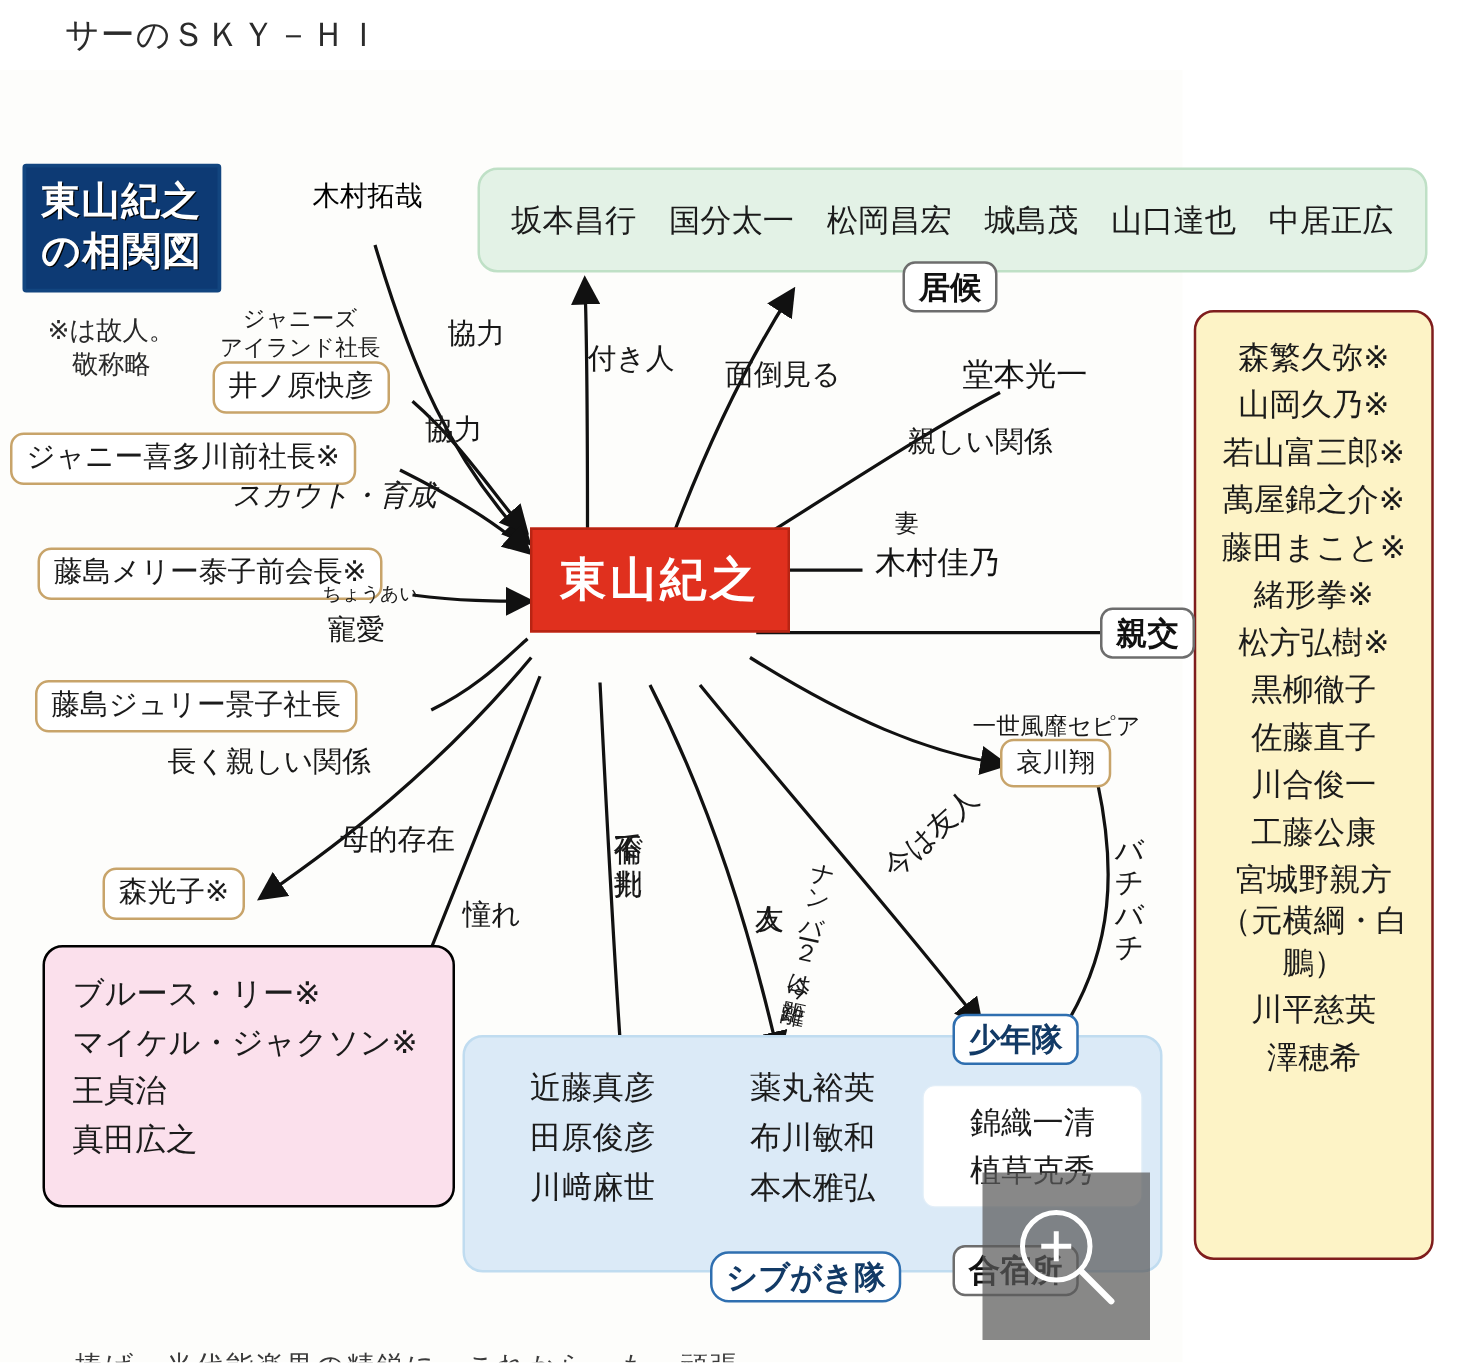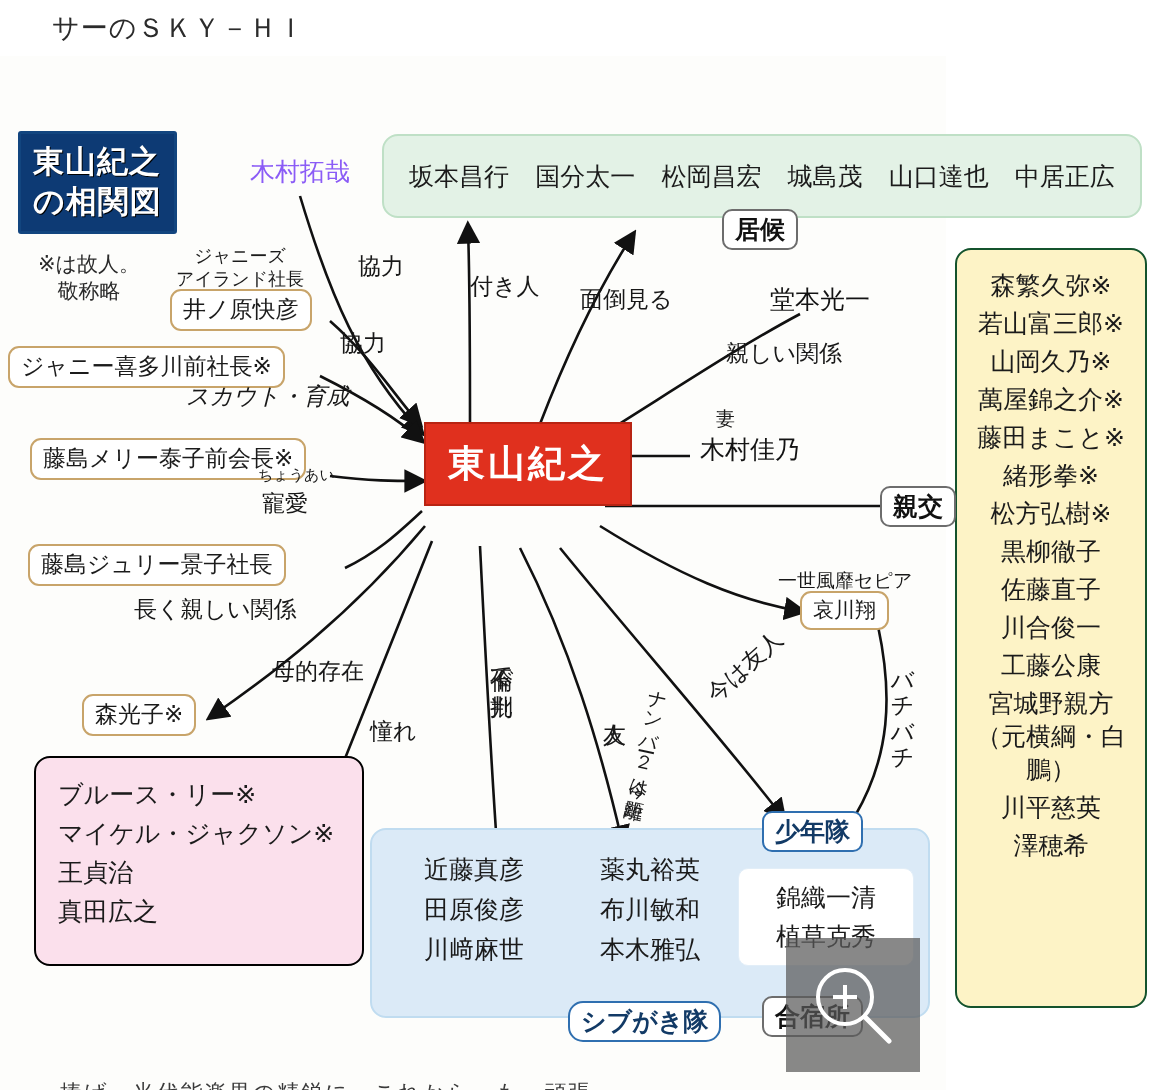--- a/index.html
+++ b/index.html
@@ -95,21 +95,21 @@
   .group {
     border-radius: 16px;
     position: absolute;
   }
   .group.green {
     background: #e3f2e6;
     border: 2px solid #bfe0c6;
   }
   .group.yellow {
     background: #fdf3c6;
-    border: 2px solid #14532d;
+    border: 2px solid #7f1d1d;
   }
   .group.pink {
     background: #fbe0ec;
     border: 2px solid #000000;
   }
   .group.blue {
     background: #dbeaf7;
     border: 2px solid #c0dcf0;
   }
   .group .row {
@@ -244,21 +244,21 @@
     <div class="node" style="left:176px; top:188px; text-align:center; font-size:18px; color:#1b1b1b; font-family:'DejaVu Sans',sans-serif;">
       <div>ジャニーズ</div>
       <div>アイランド社長</div>
     </div>
     <div class="node pill" style="left:170px; top:233px;">井ノ原快彦</div>
     <div class="node pill" style="left:8px; top:290px;">ジャニー喜多川前社長※</div>
     <div class="node pill" style="left:30px; top:382px;">藤島メリー泰子前会長※</div>
     <div class="node pill" style="left:28px; top:488px;">藤島ジュリー景子社長</div>
     <div class="node pill" style="left:82px; top:638px;">森光子※</div>
 
-    <div class="node" style="left:250px; top:100px; font-size:25px; color:#8b5cf6; font-family:'DejaVu Sans',sans-serif;">木村拓哉</div>
+    <div class="node" style="left:250px; top:88px; font-size:22px; color:#000000; font-family:'DejaVu Sans',sans-serif;">木村拓哉</div>
     <div class="node" style="left:770px; top:228px; font-size:25px; color:#131313; font-family:'DejaVu Sans',sans-serif;">堂本光一</div>
     <div class="node" style="left:700px; top:378px; font-size:25px; color:#131313; font-family:'DejaVu Sans',sans-serif;">木村佳乃</div>
 
     <div class="elabel" style="left:358px; top:195px;">協力</div>
     <div class="elabel" style="left:340px; top:272px;">協力</div>
     <div class="elabel" style="left:186px; top:325px;font-style:italic;">スカウト・育成</div>
     <div class="elabel tiny" style="left:258px; top:410px;">ちょうあい</div>
     <div class="elabel" style="left:262px; top:432px;">寵愛</div>
     <div class="elabel" style="left:134px; top:538px;">長く親しい関係</div>
     <div class="elabel" style="left:272px; top:600px;">母的存在</div>
@@ -287,22 +287,22 @@
         <span class="row">城島茂</span>
         <span class="row">山口達也</span>
         <span class="row">中居正広</span>
       </div>
     </div>
     <div class="cap" style="left:722px; top:153px;">居候</div>
 
     <div class="group yellow" style="left:955px; top:192px; width:192px; height:760px;">
       <div style="padding:14px 6px 6px 6px; text-align:center;">
         <div class="row" style="margin:5px 0;">森繁久弥※</div>
+        <div class="row" style="margin:5px 0;">山岡久乃※</div>
         <div class="row" style="margin:5px 0;">若山富三郎※</div>
-        <div class="row" style="margin:5px 0;">山岡久乃※</div>
         <div class="row" style="margin:5px 0;">萬屋錦之介※</div>
         <div class="row" style="margin:5px 0;">藤田まこと※</div>
         <div class="row" style="margin:5px 0;">緒形拳※</div>
         <div class="row" style="margin:5px 0;">松方弘樹※</div>
         <div class="row" style="margin:5px 0;">黒柳徹子</div>
         <div class="row" style="margin:5px 0;">佐藤直子</div>
         <div class="row" style="margin:5px 0;">川合俊一</div>
         <div class="row" style="margin:5px 0;">工藤公康</div>
         <div class="row" style="margin:5px 0 0 0;">宮城野親方</div>
         <div class="row" style="margin:0 0 5px 0;">（元横綱・白鵬）</div>

